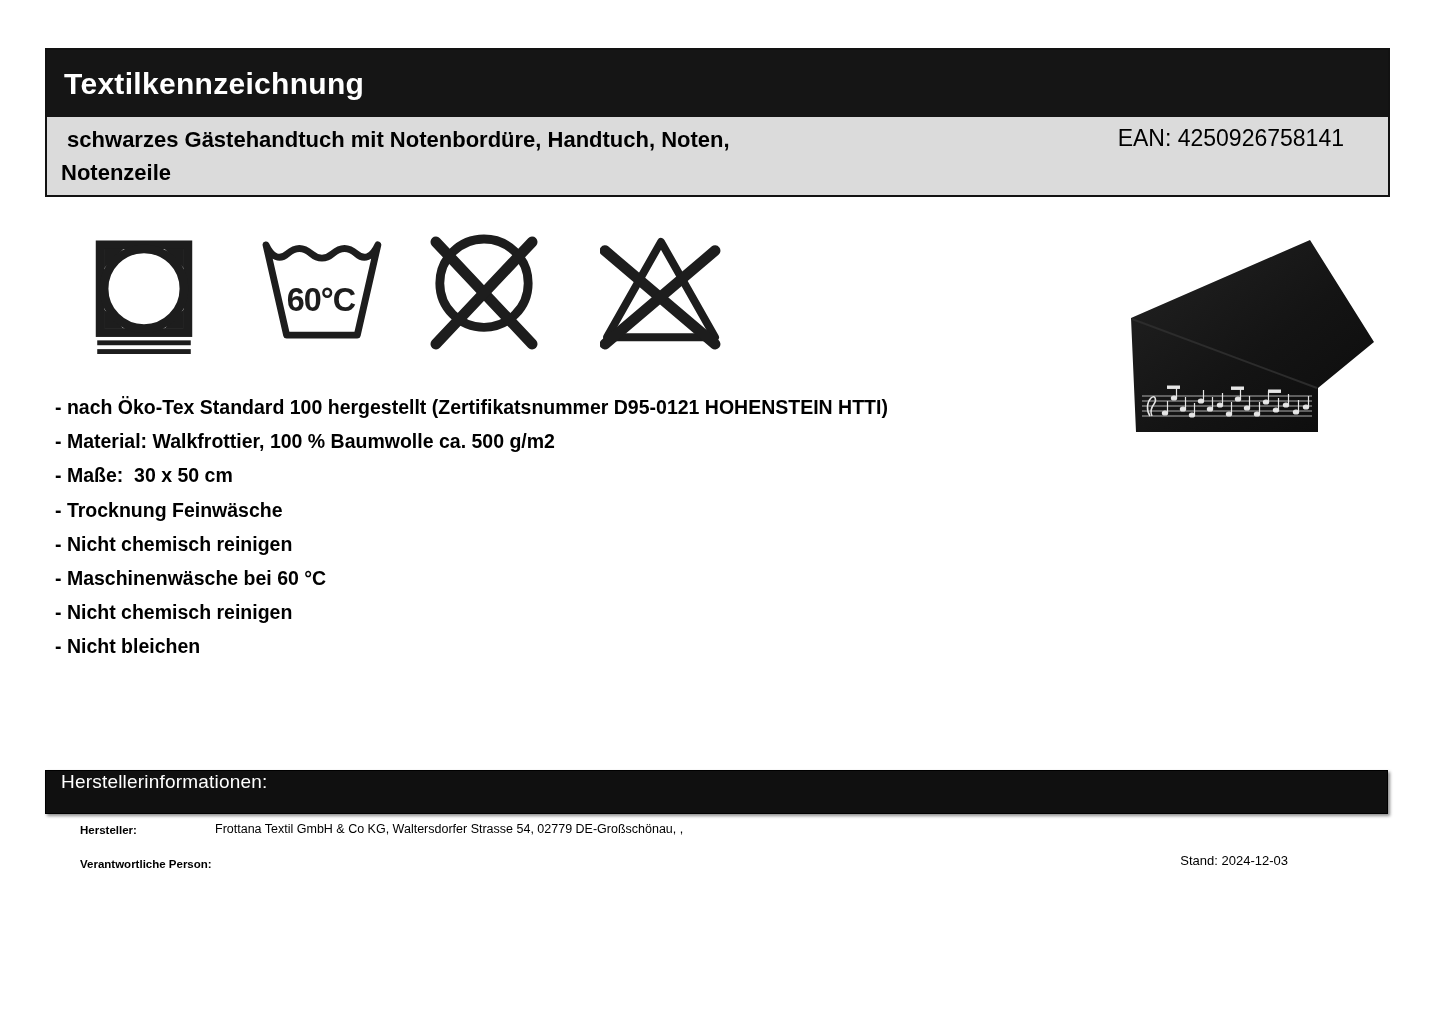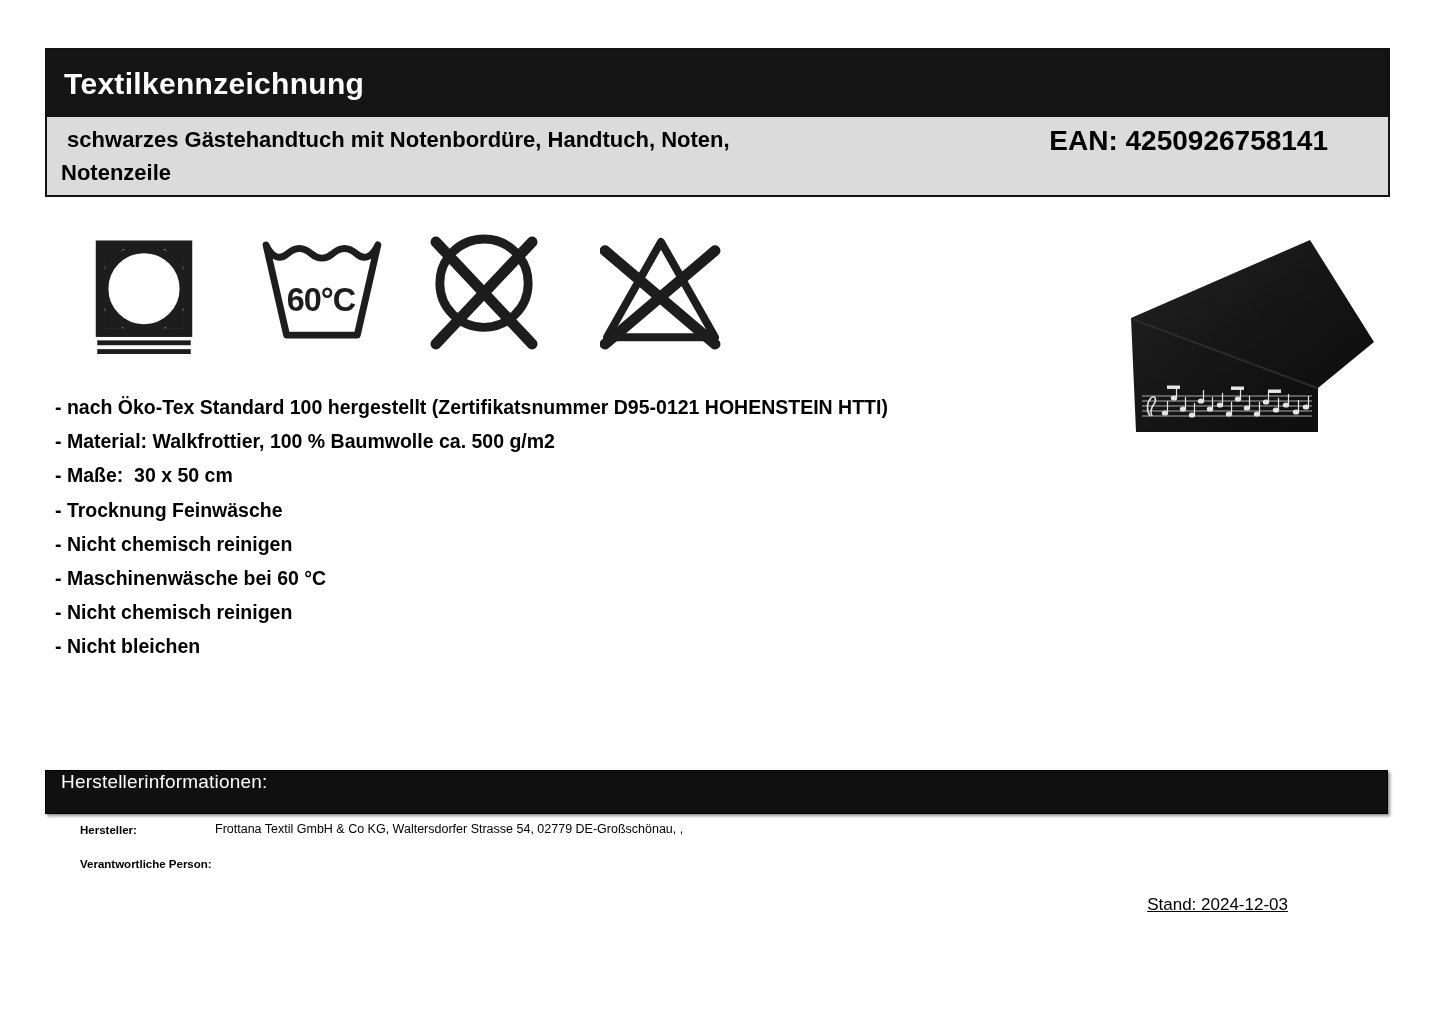--- a/index.html
+++ b/index.html
@@ -27,22 +27,22 @@
     padding-left:17px;letter-spacing:.3px;
   }
   .subtitle-bar{
     position:relative;background:#dbdbdb;height:78px;
   }
   .product-name{
     font-size:22px;font-weight:bold;line-height:33px;
     padding:6px 0 0 14px;white-space:pre;
   }
   .ean{
-    position:absolute;top:8px;right:60px;
-    font-size:28px;font-weight:bold;
+    position:absolute;top:8px;right:44px;
+    font-size:23px;font-weight:normal;
   }
 
   
   .sym{position:absolute;}
   .sym svg{display:block;}
   .ink{stroke:#1d1d1d;}
   .ink-fill{fill:#1d1d1d;}
   svg text.temp{
     font-family:"Liberation Sans","DejaVu Sans",sans-serif;
     font-weight:bold;font-size:33px;letter-spacing:-1px;
@@ -72,21 +72,21 @@
   }
   .mfr-row{position:absolute;left:80px;display:flex;align-items:flex-end;}
   .mfr-row .lbl{
     font-size:11.5px;font-weight:bold;width:135px;flex:0 0 135px;
   }
   .mfr-row .val{font-size:12.5px;}
   .mfr-row.r1{top:822px;}
   .mfr-row.r2{top:858px;}
 
   .date-stamp{
-    position:absolute;top:895px;right:157px;font-size:17px;text-decoration:underline;
+    position:absolute;top:853px;right:157px;font-size:13px;
   }
 </style>
 </head>
 <body>
 
 <div class="page">
 
   <div class="header-block">
     <div class="title-bar">
       <span class="title">Textilkennzeichnung</span>

